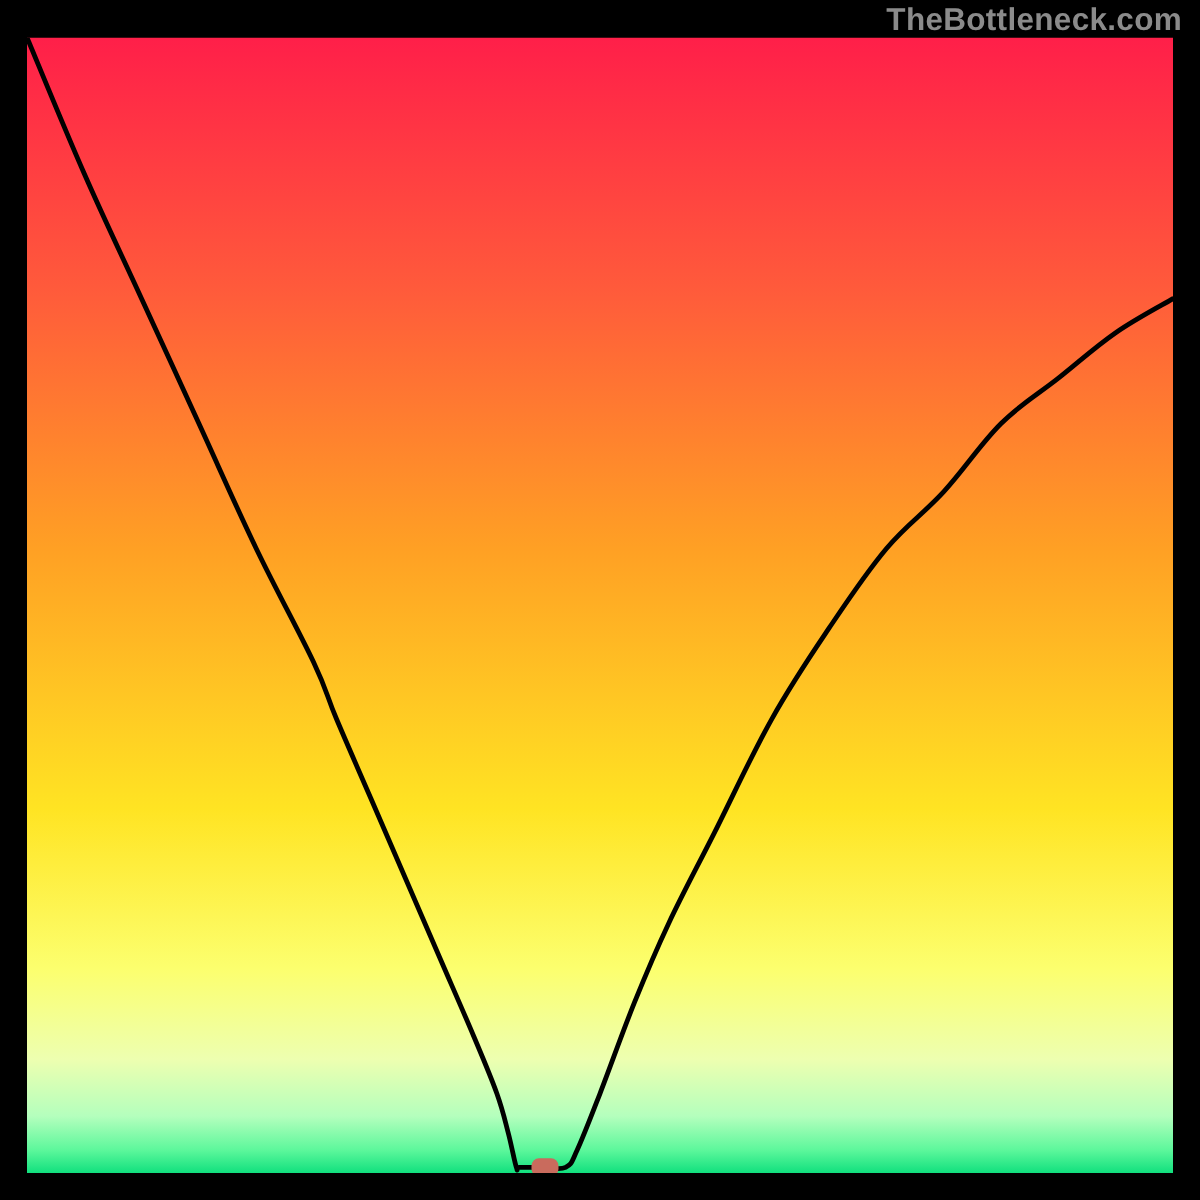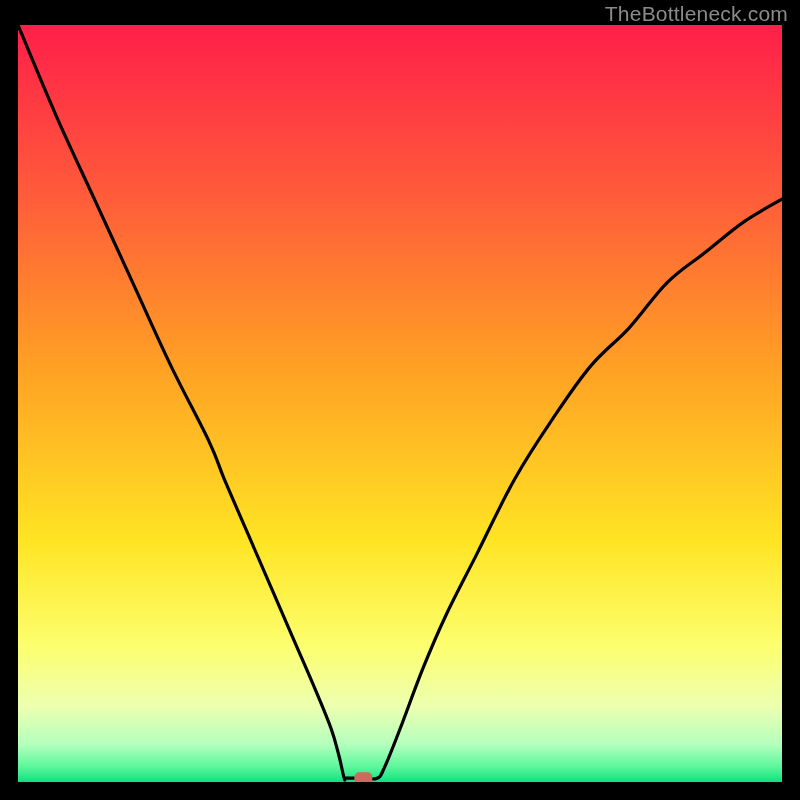--- a/index.html
+++ b/index.html
@@ -25,21 +25,21 @@
     top: 0;
     width: 764px;
     height: 757px;
   }
   .watermark {
     position: absolute;
     top: 2px;
     right: 12px;
     color: #8b8b8b;
     font-size: 21px;
-    font-weight: 400;
+    font-weight: 700;
     letter-spacing: 0.2px;
   }
 </style>
 </head>
 <body>
 
 <div class="frame">
   <svg class="plot" viewBox="0 0 764 757" preserveAspectRatio="none">
     <defs>
       <linearGradient id="bg-grad" x1="0" y1="0" x2="0" y2="1">

